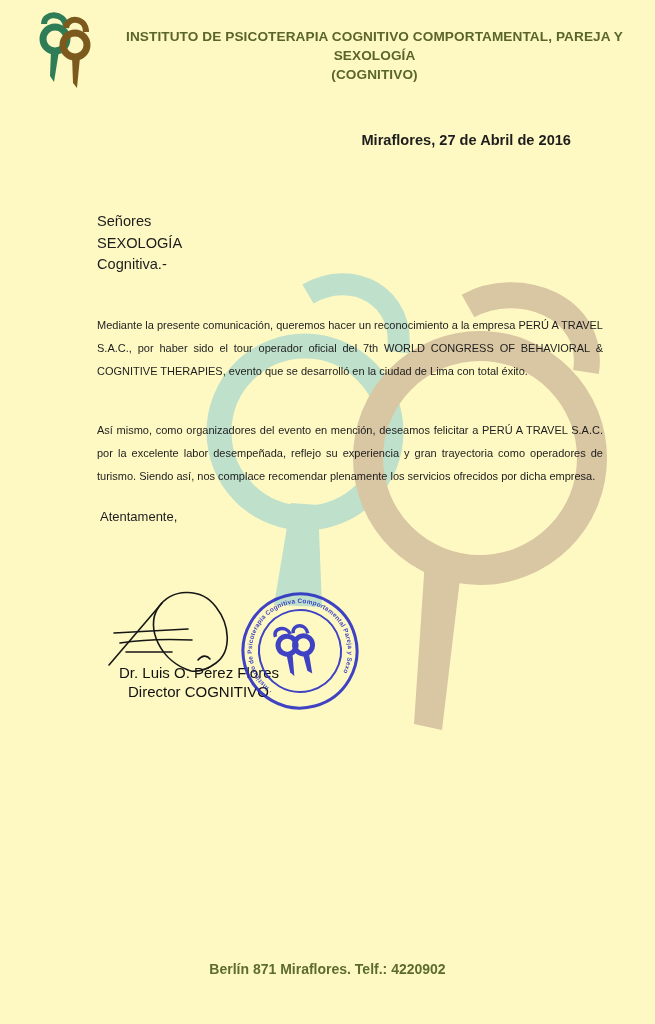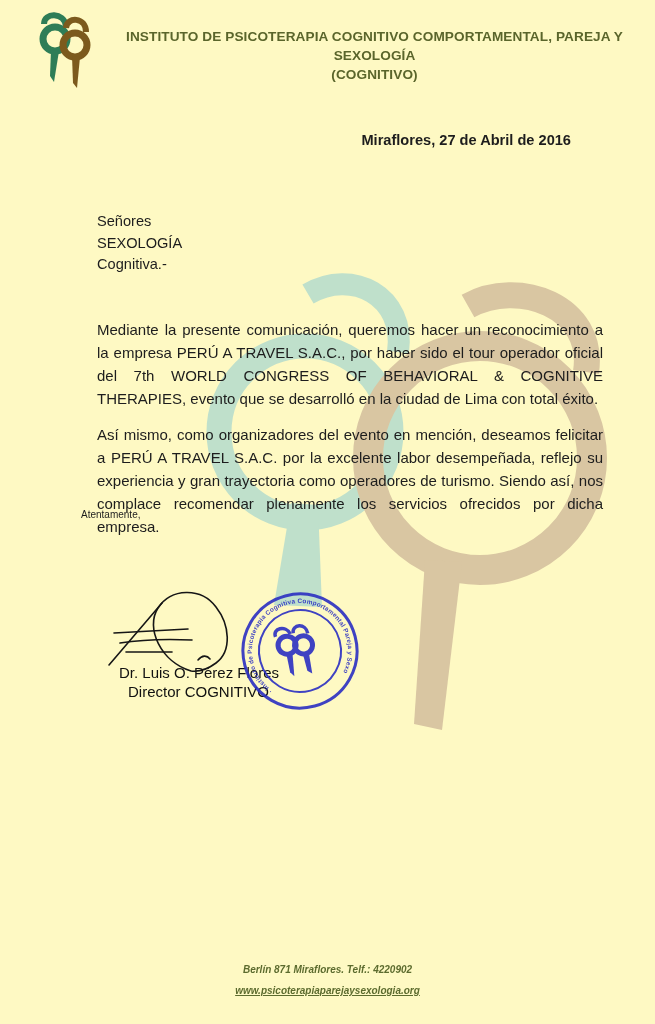--- a/index.html
+++ b/index.html
@@ -19,40 +19,39 @@
   .header-text {
     position:absolute; left:104px; right:10px; top:27px; z-index:2;
     text-align:center; font-weight:bold; font-size:13.6px; line-height:19px;
     color:#5a652b; letter-spacing:0.1px;
   }
   
   .date-line { position:absolute; right:84px; top:132px; z-index:2; font-size:14.6px;font-weight:bold; }
   .recipient { position:absolute; left:97px; top:198px; z-index:2; font-size:14.6px; line-height:21.5px;margin-top:13px; }
   .para {
     position:absolute; left:97px; width:506px; z-index:2;
-    font-size:15px; line-height:23px;
+    font-size:11px; line-height:23px;
     text-align:justify; text-align-last:left;
   }
   .para1 { top:303px; }
   .para2 { top:408px; }
-  .closing { position:absolute; left:81px; top:509px; z-index:2; font-size:10px; }
+  .closing { position:absolute; left:100px; top:509px; z-index:2; font-size:13px; }
   
   .signature-svg { position:absolute; left:95px; top:572px; z-index:3; }
   .stamp-svg { position:absolute; left:237px; top:588px; z-index:4; }
   .signer {
     position:absolute; left:119px; top:663px; z-index:2;
     font-size:15px; line-height:19px; color:#111111;
   }
   .signer .title { margin-left:9px; }
   
   .footer {
     position:absolute; left:0; right:0; top:959px; z-index:2;
-    text-align:center; font-weight:bold; font-size:10px; line-height:21px;
+    text-align:center; font-weight:bold; font-size:14px; line-height:21px;
     color:#5c6b2e;
-    font-style:italic;
   }
   .footer .website { text-decoration:underline; }
 </style>
 </head>
 <body>
 
 <div class="page">
 
   <svg class="watermark" width="655" height="1024" viewBox="0 0 655 1024" aria-hidden="true">
     <g>
@@ -128,16 +127,15 @@
     </g>
   </svg>
 
   <div class="signer">
     <div>Dr. Luis O. Pérez Flores</div>
     <div class="title">Director COGNITIVO</div>
   </div>
 
   <div class="footer">
     <div>Berlín 871 Miraflores. Telf.: 4220902</div>
-    <div class="website">www.psicoterapiaparejaysexologia.org</div>
   </div>
 
 </div>
 
 </body></html>

